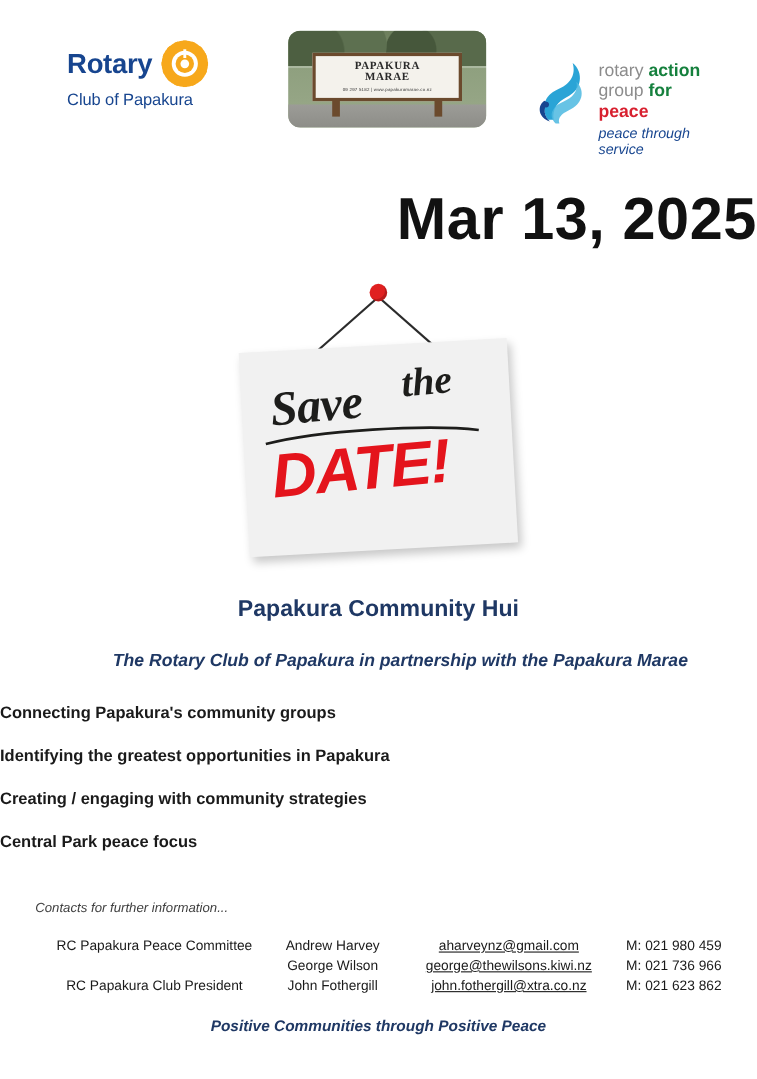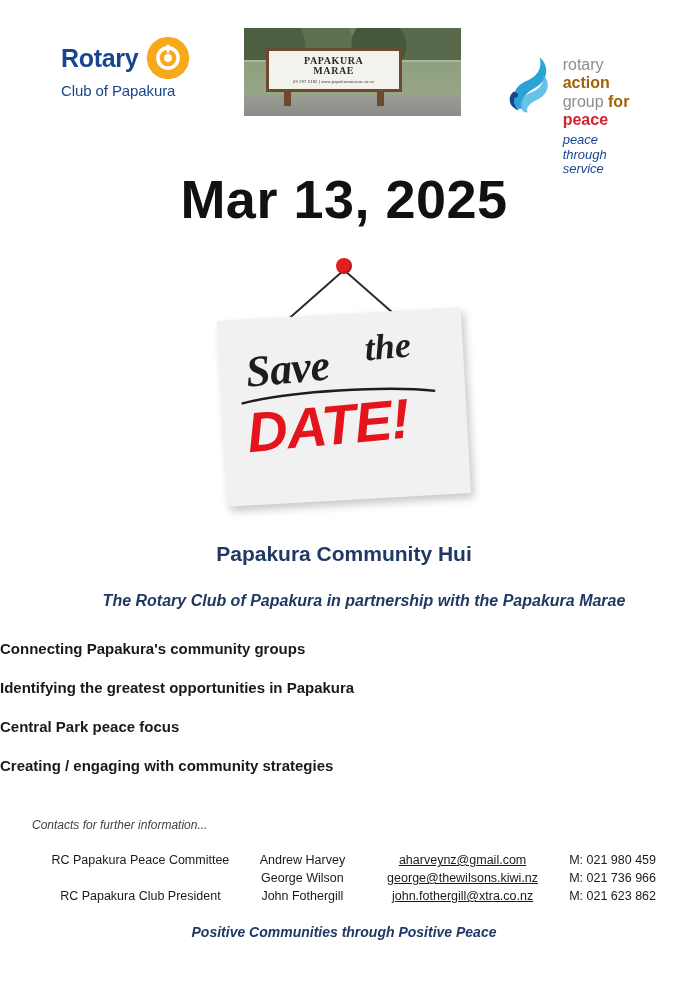--- a/index.html
+++ b/index.html
@@ -52,27 +52,28 @@
   }
   .rotary-sub {
     font-size: 15px;
     color: #17458f;
     margin-top: 2px;
     letter-spacing: -0.1px;
   }
 
   
   .marae-photo {
-    width: 217px;
+    width: 180px;
     height: 88px;
     margin-top: 6px;
     position: relative;
     overflow: hidden;
     background: linear-gradient(#b9c7b0 0%, #aab89f 38%, #8fa07f 39%, #9aa98a 100%);
     flex: none;
+    border-radius: 11px;
   }
   .marae-photo .tree {
     position: absolute;
     top: 0; left: 0; right: 0; height: 36%;
     background:
       radial-gradient(circle at 12% 60%, #4d5f41 0 18%, transparent 19%),
       radial-gradient(circle at 35% 40%, #5d7050 0 22%, transparent 23%),
       radial-gradient(circle at 62% 55%, #46573b 0 20%, transparent 21%),
       radial-gradient(circle at 88% 45%, #586a4b 0 24%, transparent 25%),
       linear-gradient(#6d7f5d, #7d8e6c);
@@ -133,32 +134,32 @@
     margin-right: 6px;
   }
   .ragfp-text {
     line-height: 1.15;
     padding-top: 4px;
   }
   .ragfp-l1, .ragfp-l2 {
     font-size: 16px;
     color: #8c8c8c;
   }
-  .ragfp-l1 b, .ragfp-l2 b { color: #a16207; }
+  .ragfp-l1 b, .ragfp-l2 b { color: #15803d; }
   .ragfp-l2 .red { color: #d8202f; font-weight: bold; }
   .ragfp-l3 {
     font-size: 13px;
     font-style: italic;
     color: #17458f;
     margin-top: 3px;
   }
 
   
   .date-line {
-    text-align: center;
+    text-align: right;
     font-size: 54px;
     font-weight: bold;
     color: #111;
     margin-top: 38px;
     letter-spacing: 0.5px;
   }
 
   
   .std-wrap {
     position: relative;
@@ -393,22 +394,22 @@
     <div class="datex">DATE!</div>
   </div>
 </div>
 
 <div class="hui-title">Papakura Community Hui</div>
 <div class="hui-sub">The Rotary Club of Papakura in partnership with the Papakura Marae</div>
 
 <div class="bullets">
   <div>Connecting Papakura's community groups</div>
   <div>Identifying the greatest opportunities in Papakura</div>
+  <div>Creating / engaging with community strategies</div>
   <div>Central Park peace focus</div>
-  <div>Creating / engaging with community strategies</div>
 </div>
 
 <div class="contacts">
   <div class="contacts-head">Contacts for further information...</div>
   <table class="ctable">
     <tbody>
         <tr>
       <td class="c-role">RC Papakura Peace Committee</td>
       <td class="c-name">Andrew Harvey</td>
       <td class="c-email"><a href="#">aharveynz@gmail.com</a></td>

